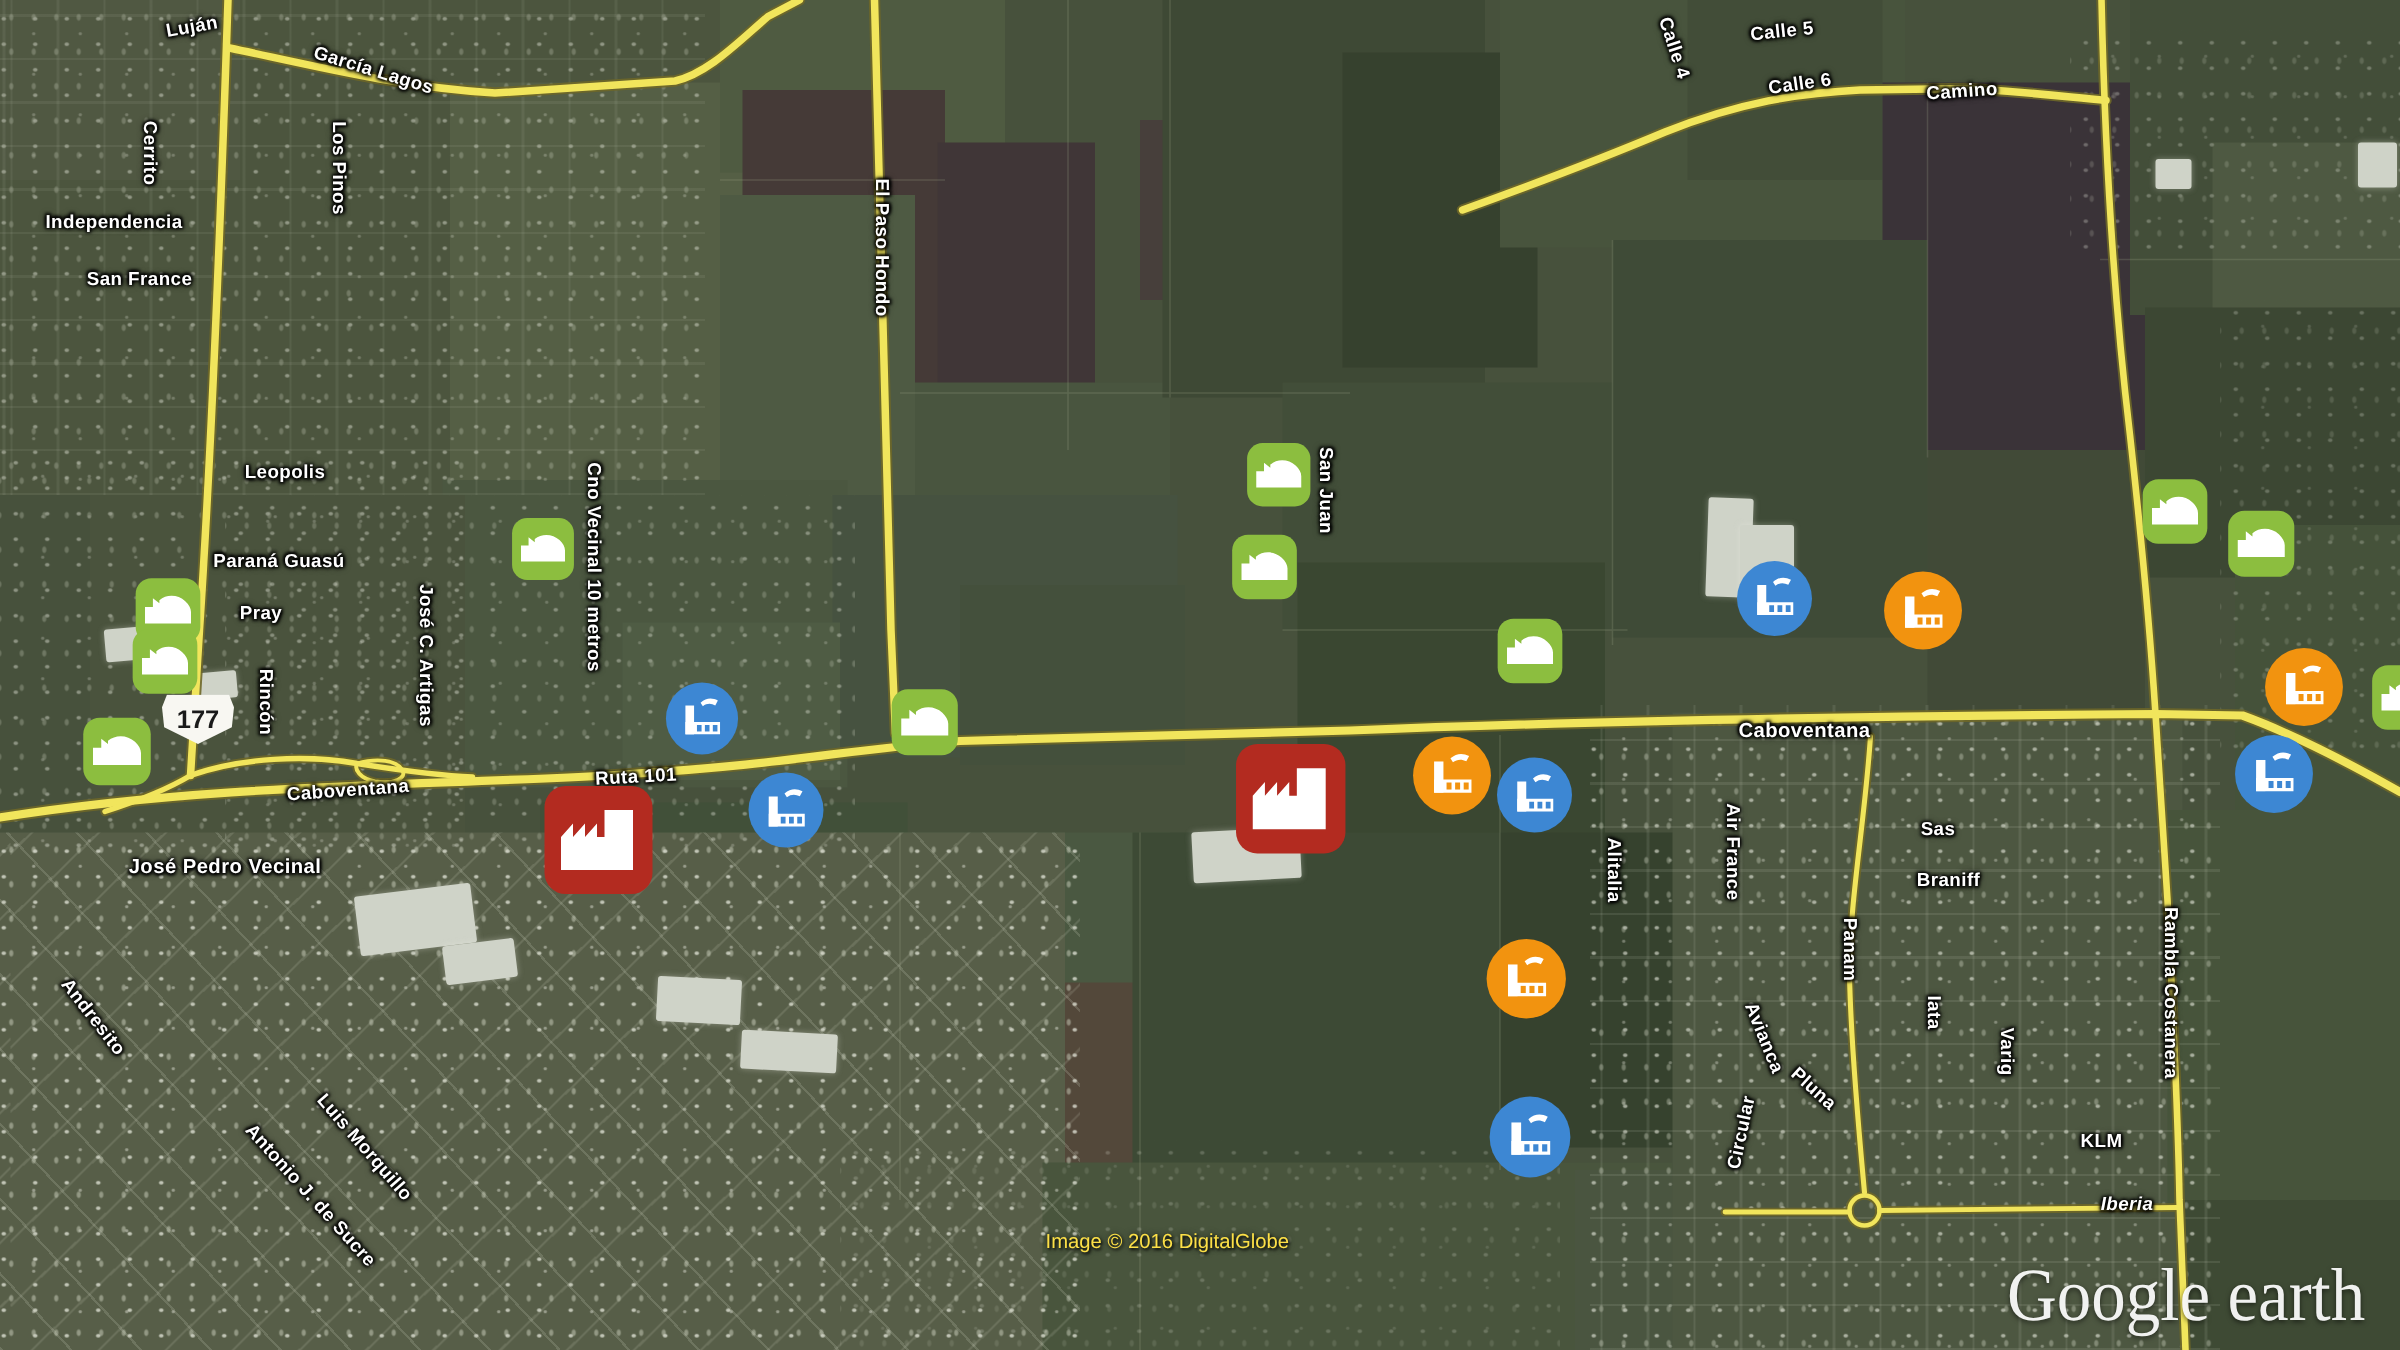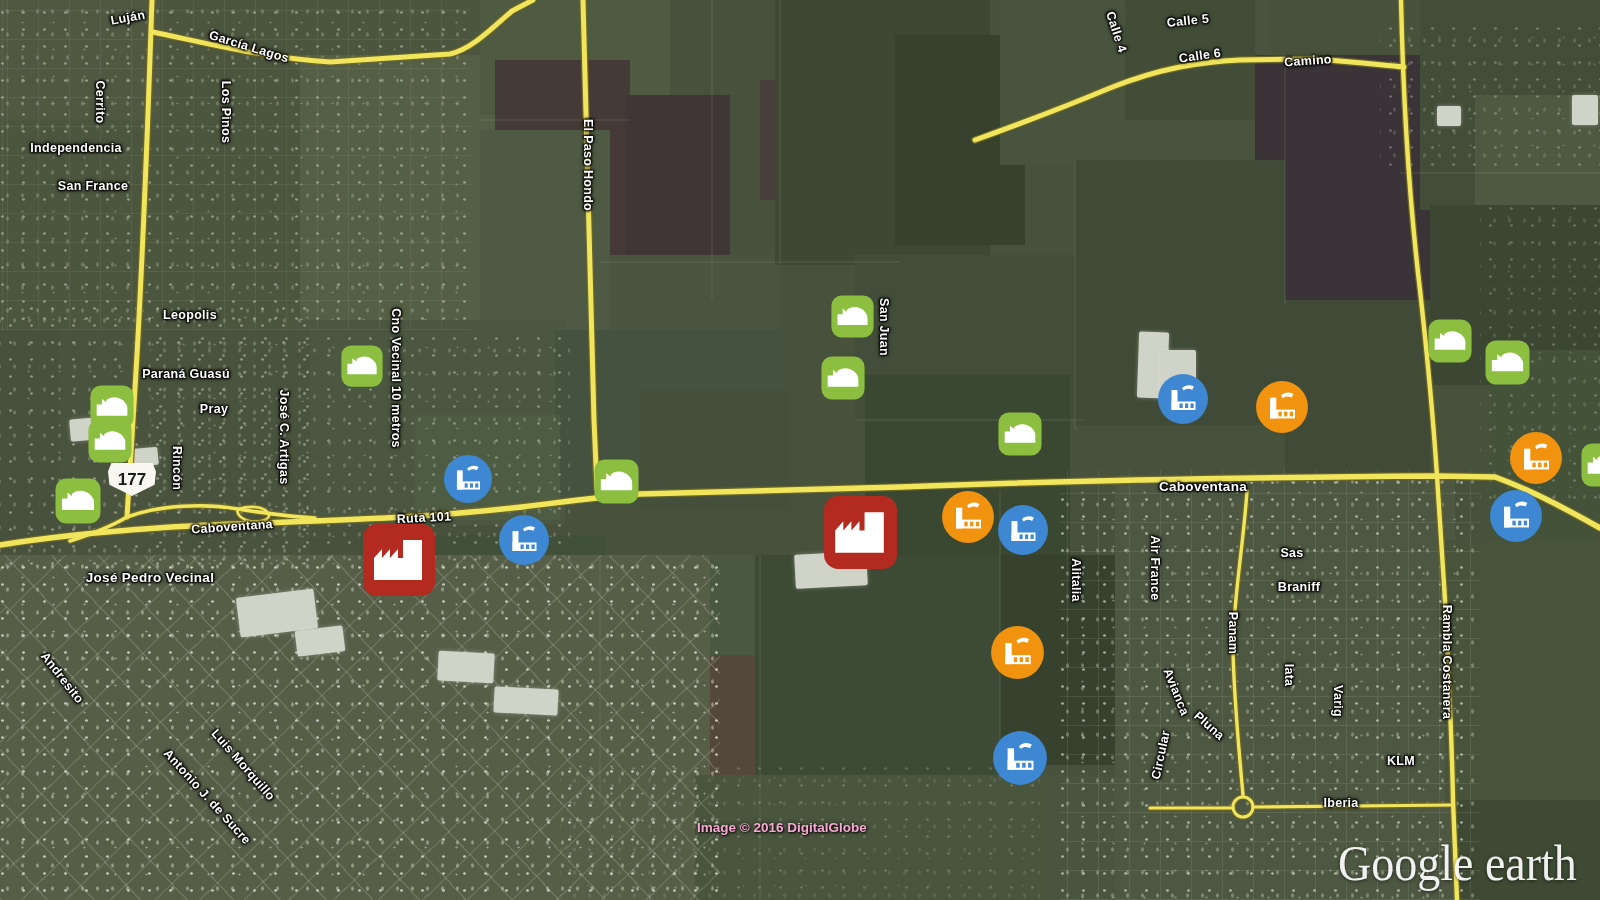--- a/index.html
+++ b/index.html
@@ -36,22 +36,22 @@
      text-shadow:-1px -1px 2px rgba(0,0,0,.95),1px -1px 2px rgba(0,0,0,.95),
                  -1px 1px 2px rgba(0,0,0,.95),1px 1px 2px rgba(0,0,0,.95),0 0 5px rgba(0,0,0,.8);}
   .map-label.vert{writing-mode:vertical-rl;}
   .marker{position:absolute;cursor:pointer;}
   .marker svg{display:block;width:100%;height:100%;}
   #shield{position:absolute;left:108px;top:463px;width:48px;height:33px;
      background:#F8F7F2;color:#1A1A1A;font-size:17px;font-weight:bold;
      display:flex;align-items:center;justify-content:center;
      clip-path:polygon(7% 0%,93% 0%,100% 26%,97% 66%,50% 100%,3% 66%,0% 26%);
      text-align:center;}
-  #attribution{position:absolute;left:697px;top:820px;color:#f9a8d4;font-size:13.5px;
-     font-weight:700;text-shadow:1px 1px 2px rgba(0,0,0,.9),0 0 4px rgba(0,0,0,.7);}
+  #attribution{position:absolute;left:697px;top:820px;color:#fde047;font-size:13.5px;
+     font-weight:400;text-shadow:1px 1px 2px rgba(0,0,0,.9),0 0 4px rgba(0,0,0,.7);}
   #watermark{position:absolute;left:1338px;top:838px;color:rgba(255,255,255,.93);
      font-family:"Liberation Serif","DejaVu Serif",serif;font-size:50px;line-height:1;
      transform:scaleX(.92);transform-origin:left top;
      text-shadow:0 1px 4px rgba(0,0,0,.55);}
 </style>
 </head>
 <body>
 
 <div id="stage">
 
@@ -161,21 +161,21 @@
 
   <div id="labels">
       <div class="map-label" style="left: 128px; top: 18px; transform: translate(-50%, -50%) rotate(-10deg);">Luján</div>
       <div class="map-label" style="left: 249px; top: 47px; transform: translate(-50%, -50%) rotate(17deg);">García Lagos</div>
       <div class="map-label vert" style="left: 226px; top: 112px; transform: translate(-50%, -50%) rotate(0deg);">Los Pinos</div>
       <div class="map-label vert" style="left: 100px; top: 102px; transform: translate(-50%, -50%) rotate(0deg);">Cerrito</div>
       <div class="map-label" style="left: 76px; top: 148px; transform: translate(-50%, -50%) rotate(0deg);">Independencia</div>
       <div class="map-label" style="left: 93px; top: 186px; transform: translate(-50%, -50%) rotate(0deg);">San France</div>
       <div class="map-label" style="left: 190px; top: 315px; transform: translate(-50%, -50%) rotate(0deg);">Leopolis</div>
       <div class="map-label" style="left: 186px; top: 374px; transform: translate(-50%, -50%) rotate(0deg);">Paraná Guasú</div>
-      <div class="map-label" style="left: 174px; top: 409px; transform: translate(-50%, -50%) rotate(0deg); margin-left: 40px;">Pray</div>
+      <div class="map-label" style="left: 174px; top: 409px; transform: translate(-50%, -50%) rotate(0deg);">Pray</div>
       <div class="map-label vert" style="left: 177px; top: 468px; transform: translate(-50%, -50%) rotate(0deg);">Rincón</div>
       <div class="map-label vert" style="left: 284px; top: 437px; transform: translate(-50%, -50%) rotate(0deg);">José C. Artigas</div>
       <div class="map-label" style="left: 232px; top: 527px; transform: translate(-50%, -50%) rotate(-4deg);">Caboventana</div>
       <div class="map-label" style="left: 424px; top: 518px; transform: translate(-50%, -50%) rotate(-3deg);">Ruta 101</div>
       <div class="map-label vert" style="left: 396px; top: 378px; transform: translate(-50%, -50%) rotate(0deg);">Cno Vecinal 10 metros</div>
       <div class="map-label vert" style="left: 588px; top: 165px; transform: translate(-50%, -50%) rotate(0deg);">El Paso Hondo</div>
       <div class="map-label vert" style="left: 884px; top: 327px; transform: translate(-50%, -50%) rotate(0deg);">San Juan</div>
       <div class="map-label" style="left: 1116px; top: 32px; transform: translate(-50%, -50%) rotate(72deg);">Calle 4</div>
       <div class="map-label" style="left: 1188px; top: 21px; transform: translate(-50%, -50%) rotate(-6deg);">Calle 5</div>
       <div class="map-label" style="left: 1200px; top: 56px; transform: translate(-50%, -50%) rotate(-8deg);">Calle 6</div>
@@ -185,21 +185,21 @@
       <div class="map-label vert" style="left: 1155px; top: 568px; transform: translate(-50%, -50%) rotate(0deg);">Air France</div>
       <div class="map-label" style="left: 1292px; top: 553px; transform: translate(-50%, -50%) rotate(0deg);">Sas</div>
       <div class="map-label" style="left: 1299px; top: 587px; transform: translate(-50%, -50%) rotate(0deg);">Braniff</div>
       <div class="map-label vert" style="left: 1233px; top: 633px; transform: translate(-50%, -50%) rotate(0deg);">Panam</div>
       <div class="map-label" style="left: 1176px; top: 692px; transform: translate(-50%, -50%) rotate(68deg);">Avianca</div>
       <div class="map-label" style="left: 1209px; top: 726px; transform: translate(-50%, -50%) rotate(42deg);">Pluna</div>
       <div class="map-label" style="left: 1161px; top: 755px; transform: translate(-50%, -50%) rotate(-78deg);">Circular</div>
       <div class="map-label vert" style="left: 1289px; top: 675px; transform: translate(-50%, -50%) rotate(0deg);">Iata</div>
       <div class="map-label vert" style="left: 1338px; top: 701px; transform: translate(-50%, -50%) rotate(0deg);">Varig</div>
       <div class="map-label" style="left: 1401px; top: 761px; transform: translate(-50%, -50%) rotate(0deg);">KLM</div>
-      <div class="map-label" style="left: 1341px; top: 803px; transform: translate(-50%, -50%) rotate(0deg);">Iberia</div>
+      <div class="map-label" style="left: 1418px; top: 803px; transform: translate(-50%, -50%) rotate(0deg); font-style: italic;">Iberia</div>
       <div class="map-label vert" style="left: 1447px; top: 662px; transform: translate(-50%, -50%) rotate(0deg);">Rambla Costanera</div>
       <div class="map-label" style="left: 150px; top: 578px; font-size: 13.5px; transform: translate(-50%, -50%) rotate(0deg);">José Pedro Vecinal</div>
       <div class="map-label" style="left: 62px; top: 678px; transform: translate(-50%, -50%) rotate(52deg);">Andresito</div>
       <div class="map-label" style="left: 243px; top: 765px; transform: translate(-50%, -50%) rotate(49deg);">Luis Morquillo</div>
       <div class="map-label" style="left: 207px; top: 797px; transform: translate(-50%, -50%) rotate(48deg);">Antonio J. de Sucre</div>
     </div>
 
   <div id="markers">
       <div class="marker" style="left: 89px; top: 384px; height: 46px; width: 46px; color: rgb(140, 190, 63);">
         <svg viewBox="0 0 48 48">

